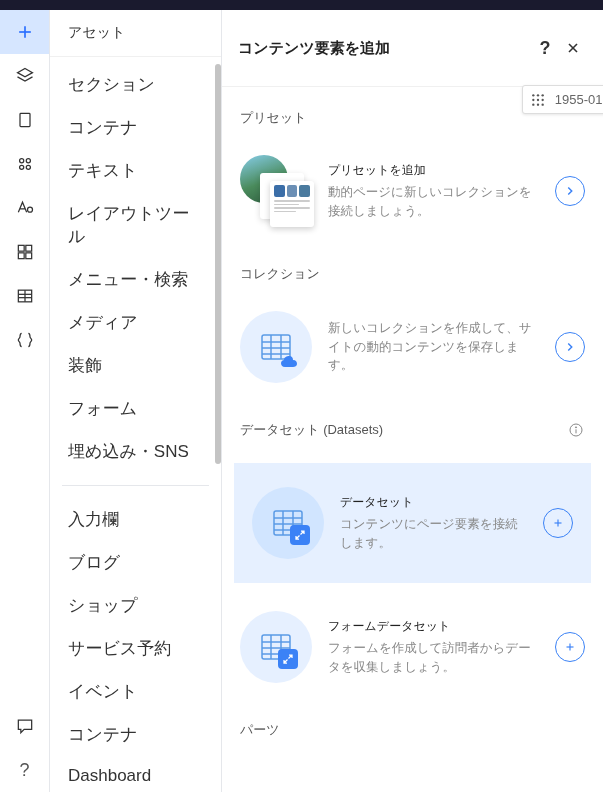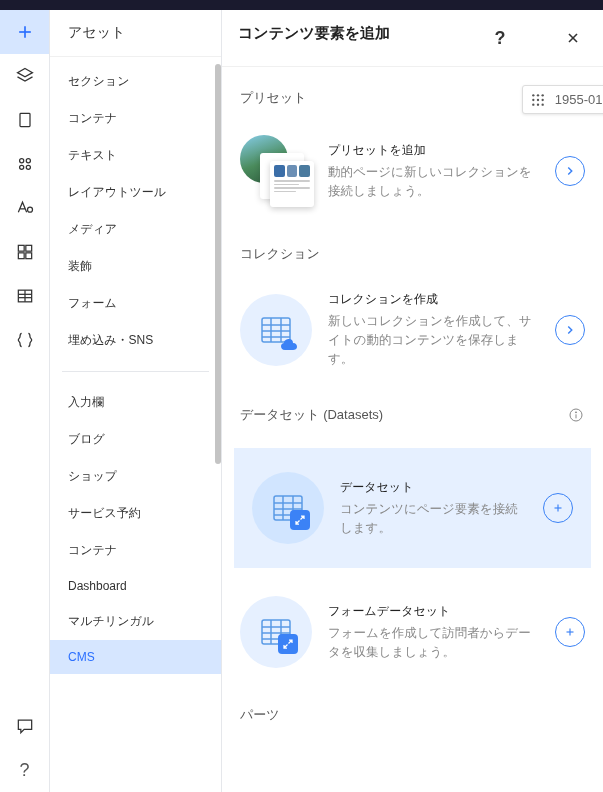--- a/index.html
+++ b/index.html
@@ -13,26 +13,26 @@
     .icon-rail-item { height: 44px; display: flex; align-items: center; justify-content: center; cursor: pointer; color: #333; }
     .icon-rail-item.active { background: #d6e6ff; color: #2b6fff; }
     .icon-rail-item svg { width: 20px; height: 20px; }
     .icon-rail-spacer { flex: 1; }
     
     .sidebar { width: 172px; border-right: 1px solid #e5e7eb; display: flex; flex-direction: column; overflow-y: auto; position: relative; }
     .sidebar-header { padding: 14px 18px; font-size: 14px; color: #333; border-bottom: 1px solid #f0f0f0; }
     .sidebar-scroll { flex: 1; overflow-y: auto; }
     .sidebar-group { padding: 6px 0; }
     .sidebar-divider { height: 1px; background: #e5e7eb; margin: 6px 12px; }
-    .sidebar-item { padding: 10px 18px; font-size: 12px; color: #333; cursor: pointer; }
+    .sidebar-item { padding: 10px 18px; font-size: 17px; color: #333; cursor: pointer; }
     .sidebar-item.active { background: #d6e6ff; color: #2b6fff; }
     .sidebar-scrollbar { position: absolute; right: 0; top: 54px; width: 6px; height: 400px; background: #c4c4c4; border-radius: 3px; }
     
     .content-panel { flex: 1; display: flex; flex-direction: column; background: #fff; position: relative; }
-    .content-header { display: flex; padding: 14px 16px; border-bottom: 1px solid #f0f0f0; gap: 45px; }
+    .content-header { display: flex; align-items: center; padding: 24px 16px; border-bottom: 1px solid #f0f0f0; }
     .content-title { flex: 1; font-size: 15px; font-weight: 600; color: #222; }
     .header-btn { width: 28px; height: 28px; display: flex; align-items: center; justify-content: center; cursor: pointer; color: #333; font-size: 18px; }
     
     .float-bar { position: absolute; right: -20px; top: 75px; display: flex; align-items: center; background: #fff; border: 1px solid #ddd; border-radius: 3px; padding: 6px 8px; box-shadow: 0 1px 3px rgba(0,0,0,0.1); z-index: 5; }
     .float-icon { width: 14px; height: 14px; margin-right: 10px; }
     .float-text { font-size: 13px; color: #666; }
     .bg-black1 { position: absolute; right: 0; top: 115px; width: 17px; height: 140px; background: #000; z-index: 1; }
     .bg-black2 { position: absolute; right: 0; top: 320px; width: 17px; height: 200px; background: #000; z-index: 1; }
     
     .content-scroll { flex: 1; overflow-y: auto; padding-bottom: 20px; position: relative; z-index: 2; background: #fff; }
@@ -138,31 +138,33 @@
   </div>
 
   <div class="sidebar">
     <div class="sidebar-header">アセット</div>
     <div class="sidebar-scroll">
       <div class="sidebar-group">
         <div class="sidebar-item">セクション</div>
         <div class="sidebar-item">コンテナ</div>
         <div class="sidebar-item">テキスト</div>
         <div class="sidebar-item">レイアウトツール</div>
+        <div class="sidebar-item">メニュー・検索</div>
         <div class="sidebar-item">メディア</div>
         <div class="sidebar-item">装飾</div>
         <div class="sidebar-item">フォーム</div>
         <div class="sidebar-item">埋め込み・SNS</div>
       </div>
       <div class="sidebar-divider"></div>
       <div class="sidebar-group">
         <div class="sidebar-item">入力欄</div>
         <div class="sidebar-item">ブログ</div>
         <div class="sidebar-item">ショップ</div>
         <div class="sidebar-item">サービス予約</div>
+        <div class="sidebar-item">イベント</div>
         <div class="sidebar-item">コンテナ</div>
         <div class="sidebar-item">Dashboard</div>
         <div class="sidebar-item">マルチリンガル</div>
         <div class="sidebar-item active">CMS</div>
       </div>
     </div>
     <div class="sidebar-scrollbar"></div>
   </div>
 
   <div class="content-panel">
@@ -242,21 +244,20 @@
                 <line x1="1" y1="20" x2="29" y2="20"></line>
                 <line x1="10" y1="1" x2="10" y2="25"></line>
                 <line x1="20" y1="1" x2="20" y2="25"></line>
               </svg>
             <svg class="coll-cloud" width="18" height="14" viewBox="0 0 18 14">
                 <path d="M5 12 C2 12 1 10 1 8 C1 6 3 5 4 5 C4 2 7 1 9 1 C12 1 13 3 13 5 C16 5 17 7 17 9 C17 11 15 12 13 12 Z" fill="#3b82f6"></path>
               </svg>
           </div>
         </div>
         <div class="card-body">
-          <div class="card-title">コレクションを作成</div>
           <div class="card-desc">新しいコレクションを作成して、サイトの動的コンテンツを保存します。</div>
         </div>
         <div class="card-action">
           <svg viewBox="0 0 24 24" fill="none" stroke="#3b82f6" stroke-width="2.5">
               <polyline points="9 6 15 12 9 18"></polyline>
             </svg>
         </div>
       </div>
 
       <div class="section-header">

